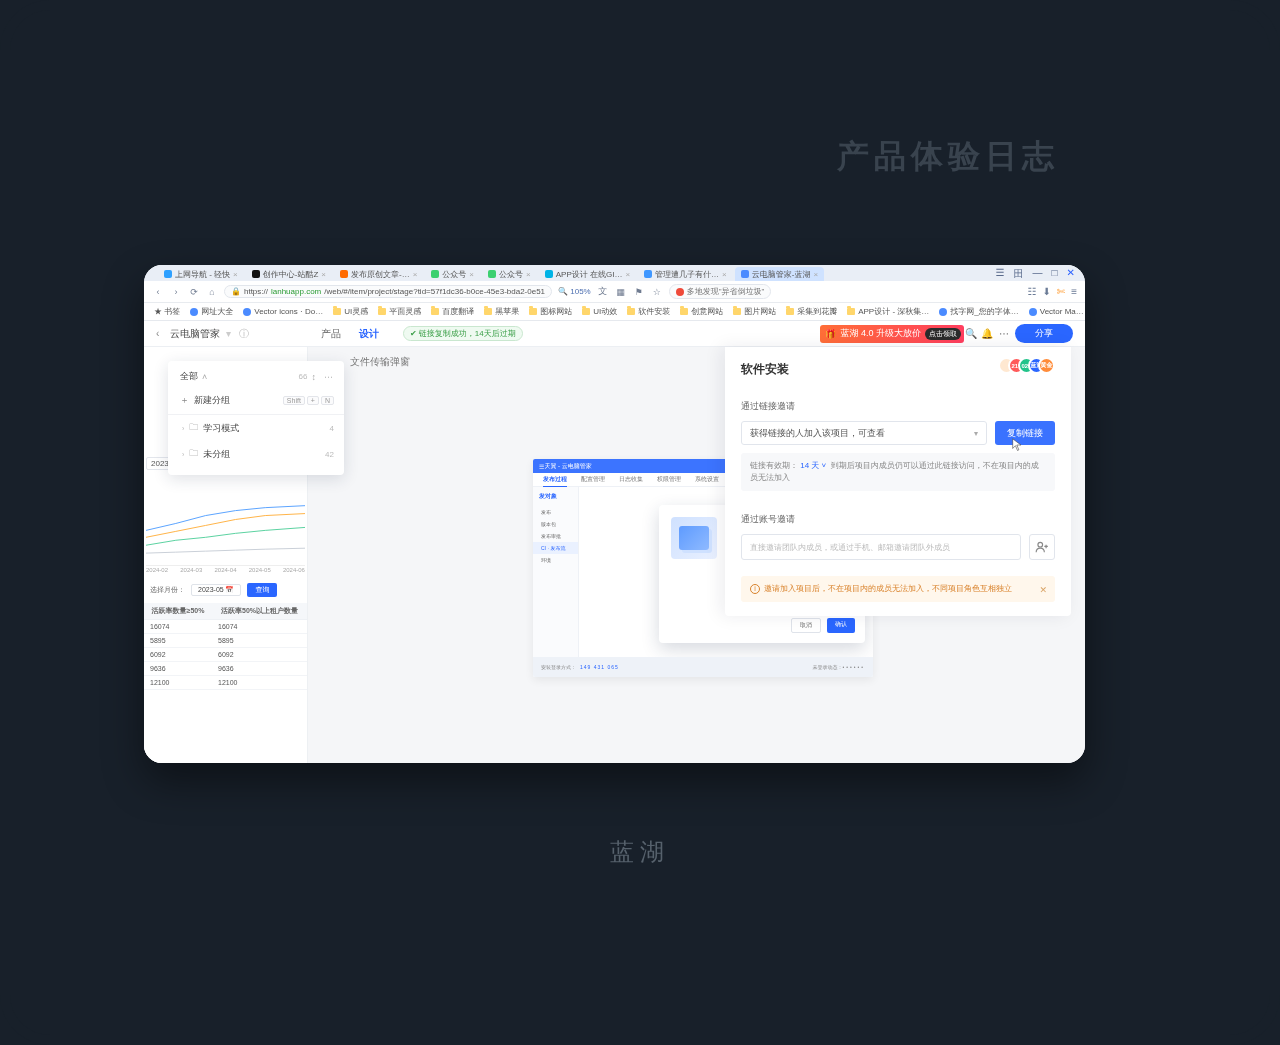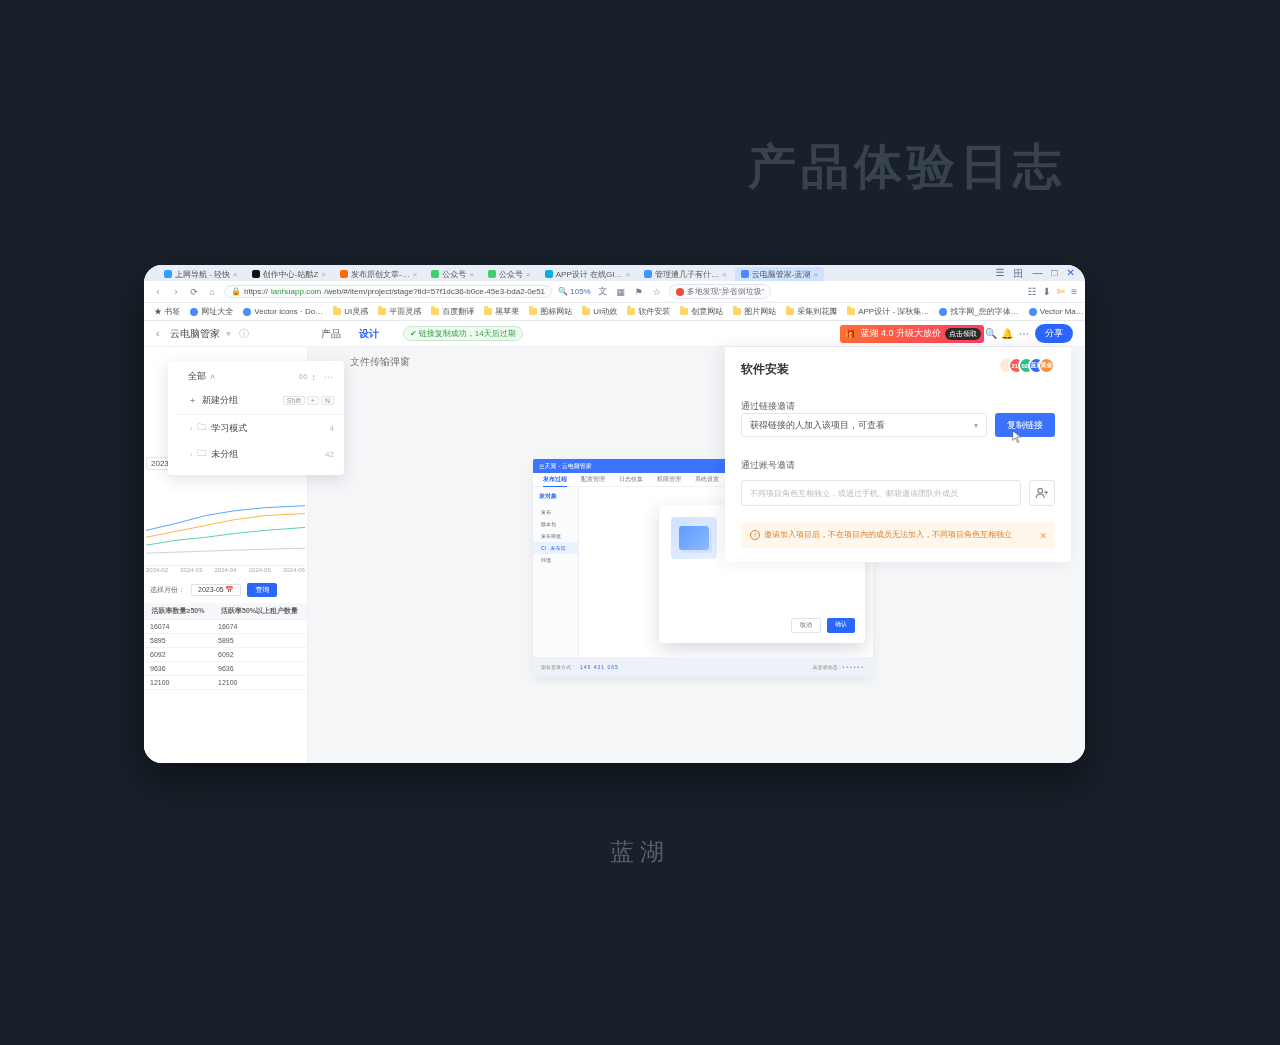--- a/index.html
+++ b/index.html
@@ -2,21 +2,21 @@
 <html><head>
 <meta charset="utf-8">
 <style>
   html,body{margin:0;padding:0;width:1280px;height:1045px;background:#18202a;font-family:"Microsoft YaHei","PingFang SC",Arial,sans-serif;overflow:hidden}
   *{box-sizing:border-box}
 
   .frame{position:absolute;left:0;right:0;top:0;bottom:0;background:#18202a;border-radius:50px;padding:10px}
   .frame-inner{width:100%;height:100%;border-radius:40px;background:#18202a;position:relative}
 
   .hero-left{position:absolute;left:130px;top:115px;font-size:46px;font-weight:800;letter-spacing:2px;-webkit-text-stroke:1.5px #39434e;color:transparent;font-family:Georgia,serif}
-  .hero-right{position:absolute;right:204px;top:125px;font-size:48px;font-weight:900;letter-spacing:5px;color:#39434e}
+  .hero-right{position:absolute;right:211px;top:125px;font-size:32px;font-weight:900;letter-spacing:5px;color:#39434e}
 
   .caption{position:absolute;left:50%;transform:translateX(-50%);top:826px;font-size:24px;letter-spacing:6px;color:#56616c}
 
   
   .shot{position:absolute;left:134px;top:255px;width:941px;height:498px;border-radius:18px;overflow:hidden;background:#fff;box-shadow:0 18px 40px rgba(0,0,0,.45)}
 
   
   .tabs{height:16px;background:#e9eef6;display:flex;align-items:flex-end;padding-left:14px;font-size:8px;color:#555;white-space:nowrap;overflow:hidden}
   .tab{display:flex;align-items:center;gap:3px;height:14px;padding:0 6px;border-radius:4px 4px 0 0;margin-right:2px;background:#e9eef6}
   .tab.active{background:#cfe2ff}
@@ -43,41 +43,41 @@
   
   .apphdr{height:26px;background:#fff;border-bottom:1px solid #eceff3;display:flex;align-items:center;padding:0 12px;font-size:10px;color:#444}
   .apphdr .back{width:14px;color:#888}
   .apphdr .tabs2{margin-left:auto;display:flex;gap:18px;color:#666}
   .apphdr .tabs2 .sel{color:#2a66ff;font-weight:700;position:relative}
   .apphdr .tabs2 .sel::after{content:"";position:absolute;left:0;right:0;bottom:-8px;height:2px;background:#2a66ff}
   .noti{margin-left:24px;display:flex;align-items:center;gap:2px;border:1px solid #c9e7cf;background:#effaf1;color:#3da04a;font-size:8px;padding:1px 6px;border-radius:9px}
   .promo{margin-left:auto;height:18px;display:flex;align-items:center;background:linear-gradient(90deg,#ff6e37,#ff3e5f);border-radius:3px;color:#fff;font-size:9px;padding:0 3px 0 5px;gap:4px}
   .promo .btn{background:#2b2b2b;color:#fff;font-size:7px;padding:1px 4px;border-radius:8px}
   .ic{width:16px;text-align:center;color:#666}
-  .sharebtn{background:#2a66ff;color:#fff;font-size:9px;padding:3px 10px;border-radius:10px;margin-left:3px}
+  .sharebtn{background:#2a66ff;color:#fff;font-size:9px;padding:3px 20px;border-radius:10px;margin-left:3px}
 
   
   .body{position:relative;height:calc(100% - 82px);background:#f5f6f8}
 
   
   .leftcol{position:absolute;left:0;top:0;bottom:0;width:164px;background:#fff;border-right:1px solid #edf0f3;font-size:8px;color:#666}
   .leftcol .datepill{margin:110px 0 0 2px;padding:1px 4px;border:1px solid #e3e6ec;border-radius:2px;display:inline-block;color:#555;background:#fff}
   .chart{position:relative;height:90px;margin:6px 2px 0 2px;border-bottom:1px solid #eee}
   .chart svg{width:100%;height:100%}
   .xticks{display:flex;justify-content:space-between;font-size:6px;color:#aaa;padding:1px 2px 0 2px}
   .query{display:flex;align-items:center;gap:6px;margin:10px 0 6px 6px}
   .query .lbl{font-size:7px;color:#666}
   .query .sel{font-size:7px;border:1px solid #dfe3e9;padding:1px 6px;border-radius:2px;color:#444;background:#fff}
   .query .go{font-size:7px;background:#2a66ff;color:#fff;padding:2px 8px;border-radius:2px}
   .tbl{width:100%;font-size:7px;border-collapse:collapse;margin-top:4px}
   .tbl th{background:#f5f7fa;color:#666;padding:3px 4px;border-bottom:1px solid #eef1f5;white-space:nowrap}
   .tbl td{padding:3px 6px;border-bottom:1px solid #f2f4f7;color:#555}
 
   
-  .groups{position:absolute;left:24px;top:14px;width:176px;background:#fff;border-radius:4px;box-shadow:0 4px 16px rgba(31,45,70,.14);font-size:9px;color:#444;padding:6px 0 8px 8px}
+  .groups{position:absolute;left:24px;top:14px;width:176px;background:#fff;border-radius:4px;box-shadow:0 4px 16px rgba(31,45,70,.14);font-size:9px;color:#444;padding:6px 0 8px 0}
   .groups .hdr{display:flex;align-items:center;padding:3px 10px 6px 12px}
   .groups .hdr .tt{font-weight:500}
   .groups .hdr .cnt{margin-left:auto;color:#bbb;font-size:8px}
   .groups .hdr .chev{color:#aaa;margin-left:4px}
   .groups .hdr .more{color:#aaa;margin-left:8px;letter-spacing:1px}
   .groups .newrow{display:flex;align-items:center;padding:5px 10px 7px 12px;border-bottom:1px solid #f0f1f4}
   .groups .newrow .plus{color:#888;margin-right:5px}
   .groups .keys{margin-left:auto;display:flex;gap:2px}
   .key{font-size:7px;color:#999;border:1px solid #e3e5ea;border-radius:2px;padding:0 3px;background:#fbfbfc}
   .groups .row{display:flex;align-items:center;padding:5px 10px 5px 14px}
@@ -116,21 +116,21 @@
   .panel{position:absolute;right:14px;top:0;width:346px;background:#fff;border-radius:0 0 4px 4px;box-shadow:-4px 0 18px rgba(20,30,55,.08);font-size:10px;color:#444;padding:14px 16px 14px 16px}
   .panel .title{font-size:12px;font-weight:600;color:#333}
   .avstack{position:absolute;right:16px;top:10px;display:flex}
   .av{width:17px;height:17px;border-radius:9px;border:2px solid #fff;margin-left:-7px;display:flex;align-items:center;justify-content:center;font-size:6px;font-weight:700;color:#fff}
   .av1{background:#ffe8d1}
   .av2{background:#ff5a5a}
   .av3{background:#22c38a}
   .av4{background:#2a66ff}
   .av5{background:#ff8c3a}
   .panel .sect{font-size:9px;color:#666;margin-top:22px}
-  .rowline{display:flex;gap:8px;}
+  .rowline{display:flex;gap:8px;margin-top:8px}
   .select{flex:1;height:24px;border:1px solid #e1e5ec;border-radius:3px;display:flex;align-items:center;padding:0 8px;font-size:9px;color:#555;background:#fff;position:relative}
   .select .car{position:absolute;right:8px;color:#aaa;font-size:8px}
   .copybtn{height:24px;padding:0 12px;display:flex;align-items:center;background:#3a72ff;color:#fff;font-size:9px;border-radius:3px}
   .cursor{width:11px;height:14px;position:absolute;right:32px;top:17px;pointer-events:none}
   .notegrey{margin-top:8px;background:#f7f8fa;border-radius:3px;padding:7px 9px;font-size:8px;color:#888;line-height:1.5}
   .notegrey .blue{color:#2a66ff}
   .invrow{display:flex;gap:8px;margin-top:8px}
   .invbox{flex:1;height:26px;border:1px solid #e1e5ec;border-radius:3px;display:flex;align-items:center;padding:0 8px;font-size:8px;color:#bbb;background:#fff}
   .addbtn{width:26px;height:26px;border:1px solid #e1e5ec;border-radius:3px;display:flex;align-items:center;justify-content:center;color:#888;font-size:11px;background:#fff}
   .warn{margin-top:16px;background:#fff7ec;border-radius:3px;padding:7px 24px 7px 9px;font-size:8px;color:#d9822b;position:relative;line-height:1.5}
@@ -454,24 +454,29 @@
             <span>获得链接的人加入该项目，可查看</span>
             <span class="car">▾</span>
           </div>
           <div class="copybtn" style="position:relative">
             <span>复制链接</span>
             <svg class="cursor" viewBox="0 0 16 20">
                   <path d="M1 1 L1 15 L5 11 L8 18 L10 17 L7 10 L13 10 Z" fill="#fff" stroke="#333" stroke-width="0.8"></path>
                 </svg>
           </div>
         </div>
+        <div class="notegrey">
+          <span>链接有效期：</span>
+          <span class="blue"><span>14 天</span> ˅</span>
+          &nbsp;<span>到期后项目内成员仍可以通过此链接访问，不在项目内的成员无法加入</span>
+        </div>
 
         <div class="sect">通过账号邀请</div>
         <div class="invrow">
-          <div class="invbox">不同项目角色互相独立，或通过手机、邮箱邀请团队外成员</div>
+          <div class="invbox">直接邀请团队内成员，或通过手机、邮箱邀请团队外成员</div>
           <div class="addbtn">
             <svg width="14" height="14" viewBox="0 0 24 24" fill="none" stroke="#888" stroke-width="2">
                   <circle cx="9" cy="8" r="4"></circle>
                   <path d="M2 21c0-4 3-7 7-7s7 3 7 7"></path>
                   <path d="M19 8v6M16 11h6"></path>
                 </svg>
           </div>
         </div>
 
         <div class="warn">

